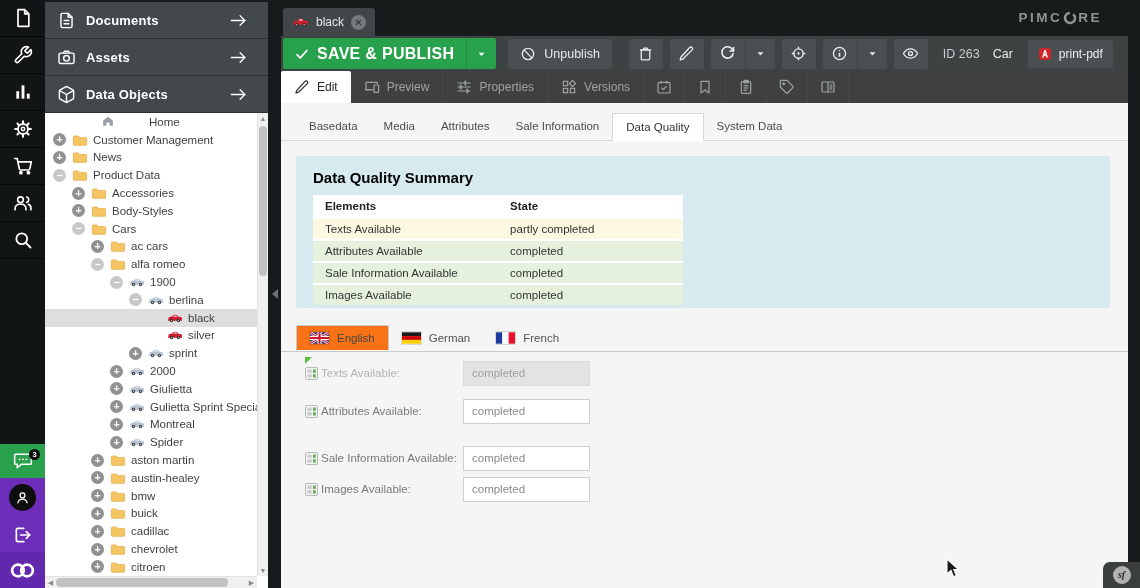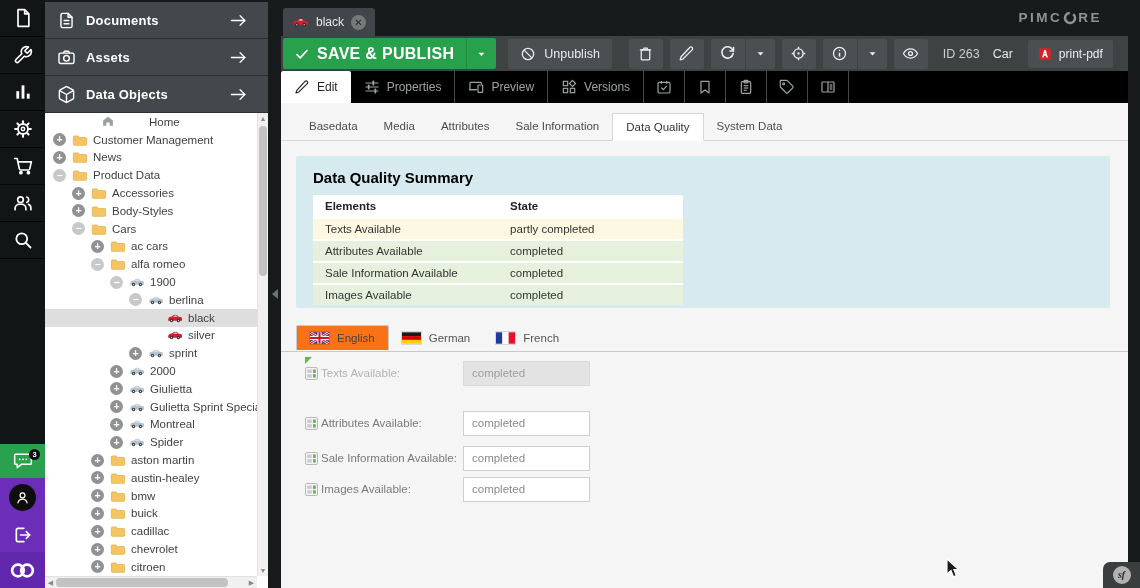--- a/index.html
+++ b/index.html
@@ -76,21 +76,21 @@
   .tgroup { display:flex; height:30px; border-radius:2px; overflow:hidden; cursor:pointer; }
   .tgroup .seg { width:34px; background:#4a4f51; display:flex; align-items:center; justify-content:center; color:#eceeee; }
   .tgroup .seg + .seg { border-left:1px solid #3d4243; width:30px; }
   .tgroup .seg svg { width:17px; height:17px; }
   .tgroup .seg.caret svg { width:11px; height:11px; }
   .tb-meta { color:#c9cfcf; font-size:12.5px; margin-left:8px; }
   .tb-class { color:#e6e9e9; font-size:12.5px; margin-left:6px; }
   .pdf-chip { display:flex; align-items:center; gap:7px; height:28px; background:#4a4f51; border-radius:2px; padding:0 10px; margin-left:8px; color:#ededed; font-size:12px; cursor:pointer; }
   .pdf-chip svg { width:14px; height:14px; }
 
-  .tabstrip { height:32px; background:#000000; display:flex; }
+  .tabstrip { height:32px; background:#404040; display:flex; }
   .etab { display:flex; align-items:center; gap:7px; padding:0 13px; color:#9da3a3; font-size:12px; border-right:1px solid #43484a; cursor:pointer; }
   .etab .icn svg { width:16px; height:16px; }
   .etab.icononly { padding:0 12px; }
   .etab.active { background:#fff; color:#262626; border-radius:2px 2px 0 0; border-right:none; }
 
   .content { position:absolute; left:0; top:103px; width:847px; height:485px; background:#f5f5f6; }
   .subtabs { position:absolute; top:10px; left:0; right:0; height:28px; display:flex; padding:0 15px; border-bottom:1px solid #d6d6d6; }
   .subtab { line-height:27px; padding:0 13px; font-size:11.5px; color:#4c4c4c; cursor:pointer; }
   .subtab.active { background:#fff; border:1px solid #d6d6d6; border-bottom:1px solid #fff; margin-bottom:-1px; color:#333; border-radius:1px 1px 0 0; }
 
@@ -727,40 +727,40 @@
       <div class="etab active">
         <span class="icn">
           <svg viewBox="0 0 24 24" width="16" height="16">
             <path d="M16.5 3.5a2.4 2.4 0 0 1 3.4 3.4L7 19.8 3 21l1.2-4z" stroke="currentColor" fill="none" stroke-width="1.8" stroke-linejoin="round"></path>
           </svg>
         </span>
         <span>Edit</span>
       </div>
       <div class="etab">
         <span class="icn">
+          <svg viewBox="0 0 24 24" stroke="currentColor" fill="none" stroke-width="1.8" width="16" height="16">
+            <path d="M20 8V6a1 1 0 0 0-1-1H4a1 1 0 0 0-1 1v10h10"></path>
+            <line x1="1.5" y1="16" x2="13" y2="16"></line>
+            <rect x="15" y="9" width="7" height="11" rx="1"></rect>
+          </svg>
+        </span>
+        <span>Preview</span>
+      </div>
+      <div class="etab">
+        <span class="icn">
           <svg viewBox="0 0 24 24" stroke="currentColor" fill="none" stroke-width="1.8" stroke-linecap="round" width="16" height="16">
             <line x1="3" y1="6" x2="21" y2="6"></line>
             <line x1="3" y1="12" x2="21" y2="12"></line>
             <line x1="3" y1="18" x2="21" y2="18"></line>
             <line x1="14" y1="3.5" x2="14" y2="8.5" stroke-width="2.6"></line>
             <line x1="7" y1="9.5" x2="7" y2="14.5" stroke-width="2.6"></line>
             <line x1="17" y1="15.5" x2="17" y2="20.5" stroke-width="2.6"></line>
           </svg>
         </span>
         <span>Properties</span>
-      </div>
-      <div class="etab">
-        <span class="icn">
-          <svg viewBox="0 0 24 24" stroke="currentColor" fill="none" stroke-width="1.8" width="16" height="16">
-            <path d="M20 8V6a1 1 0 0 0-1-1H4a1 1 0 0 0-1 1v10h10"></path>
-            <line x1="1.5" y1="16" x2="13" y2="16"></line>
-            <rect x="15" y="9" width="7" height="11" rx="1"></rect>
-          </svg>
-        </span>
-        <span>Preview</span>
       </div>
       <div class="etab">
         <span class="icn">
           <svg viewBox="0 0 24 24" stroke="currentColor" fill="none" stroke-width="1.8" width="16" height="16">
             <rect x="3.5" y="3.5" width="6.5" height="6.5"></rect>
             <rect x="14" y="3.5" width="6.5" height="6.5" transform="rotate(45 17.25 6.75)"></rect>
             <rect x="3.5" y="14" width="6.5" height="6.5"></rect>
             <rect x="14" y="14" width="6.5" height="6.5"></rect>
           </svg>
         </span>
@@ -898,21 +898,21 @@
               <rect x="0.5" y="0.5" width="12" height="12" rx="1.5" fill="#f4f4f4" stroke="#b9b9b9"></rect>
               <rect x="2.2" y="2.5" width="4.6" height="3.4" fill="#c9cdd1"></rect>
               <rect x="8" y="2.5" width="2.8" height="3.4" fill="#67b05b"></rect>
               <rect x="2.2" y="7.2" width="4.6" height="3.4" fill="#c9cdd1"></rect>
               <rect x="8" y="7.2" width="2.8" height="3.4" fill="#67b05b"></rect>
             </svg>
           </span>
           <span class="frow-label">Texts Available:</span>
           <input value="completed" readonly="readonly" style="">
         </div>
-        <div class="frow" style="top: 58px;">
+        <div class="frow" style="top: 46px;">
           <span class="icn">
             <svg viewBox="0 0 13 13" width="13" height="13">
               <rect x="0.5" y="0.5" width="12" height="12" rx="1.5" fill="#f4f4f4" stroke="#b9b9b9"></rect>
               <rect x="2.2" y="2.5" width="4.6" height="3.4" fill="#c9cdd1"></rect>
               <rect x="8" y="2.5" width="2.8" height="3.4" fill="#67b05b"></rect>
               <rect x="2.2" y="7.2" width="4.6" height="3.4" fill="#c9cdd1"></rect>
               <rect x="8" y="7.2" width="2.8" height="3.4" fill="#67b05b"></rect>
             </svg>
           </span>
           <span class="frow-label">Attributes Available:</span>

